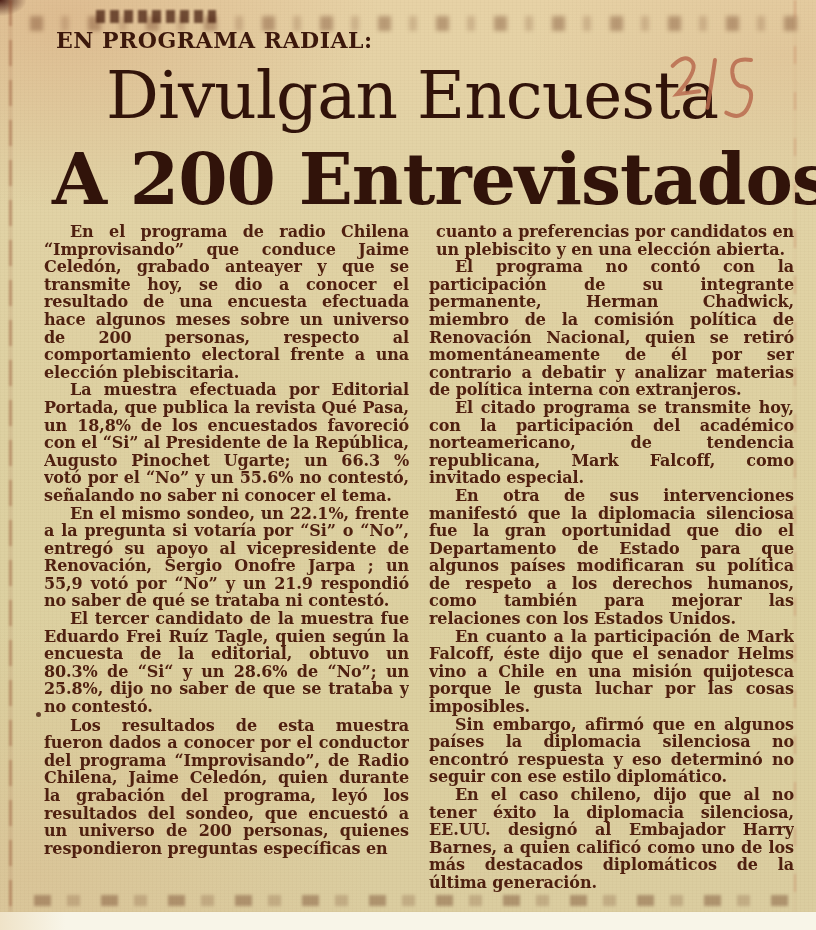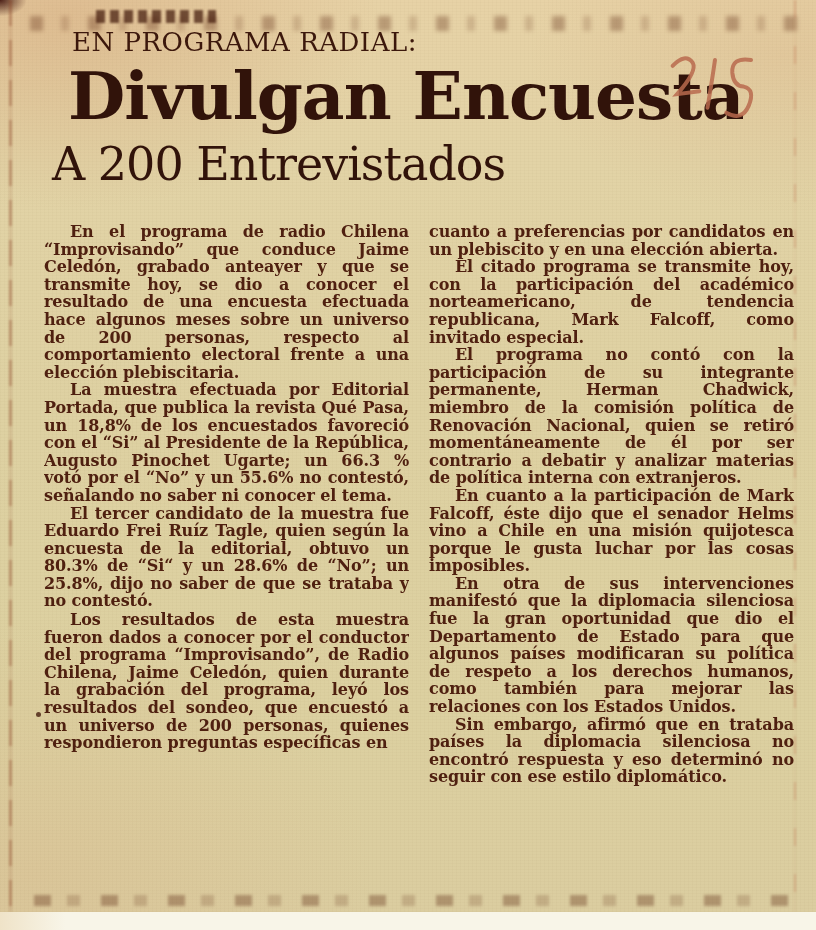--- a/index.html
+++ b/index.html
@@ -48,52 +48,52 @@
     position:absolute;left:0;top:0;width:48px;height:26px;
     background:radial-gradient(80% 90% at 0% 0%, rgba(60,15,10,.9), transparent 70%);
   }
   .torn-bottom{
     position:absolute;left:34px;top:895px;width:756px;height:11px;
     background:repeating-linear-gradient(90deg, rgba(95,45,22,.55) 0 17px, transparent 17px 33px, rgba(95,45,22,.3) 33px 46px, transparent 46px 67px);
     filter:blur(1.8px);opacity:.65;
   }
   
   .kicker{
-    position:absolute;left:72px;top:27px;width:700px;
-    font-size:26px;font-weight:400;letter-spacing:.5px;
+    position:absolute;left:56px;top:27px;width:700px;
+    font-size:22px;font-weight:700;letter-spacing:.5px;
     color:#3c180c;white-space:nowrap;
   }
   .headline-1{
-    position:absolute;left:68px;top:57px;width:720px;
-    font-size:66px;font-weight:700;letter-spacing:-1px;
-    color:#31130a;white-space:nowrap;
+    position:absolute;left:52px;top:57px;width:720px;
+    font-size:66px;font-weight:400;letter-spacing:-1px;
+    color:#31130a;white-space:nowrap;text-align:center;
   }
   .headline-2{
     position:absolute;left:52px;top:137px;width:760px;
-    font-size:46px;font-weight:400;letter-spacing:-1px;
+    font-size:71px;font-weight:700;letter-spacing:-1px;
     color:#31130a;white-space:nowrap;
   }
   .handwritten{
     position:absolute;left:663px;top:52px;width:100px;height:92px;
     transform:rotate(3deg);
   }
   
   .columns{
     position:absolute;left:44px;top:223px;width:752px;height:686px;
     display:flex;gap:20px;
   }
   .col{width:365px;overflow:hidden;}
   p.para{
     margin:0;
     font-size:16px;line-height:17.6px;font-weight:700;
     color:#4f2010;text-align:justify;text-indent:26px;
     letter-spacing:-0.1px;
     -webkit-hyphens:auto;hyphens:auto;
   }
-  p.para.no-indent{text-indent:0;}
+  p.para.no-indent{text-indent:0;margin-left:7px;}
   p.para.gap-before{margin-top:1px;}
   .margin-dot{
     position:absolute;left:36px;top:712px;width:5px;height:5px;border-radius:50%;
     background:rgba(70,30,15,.8);
   }
 </style>
 </head>
 <body>
 
 <div class="clip">
@@ -117,27 +117,29 @@
         <path d="M50 8 Q 48 30 45 56"></path>
         <path d="M86 6 Q 66 4 68 20 Q 70 33 80 33 Q 92 35 86 52 Q 80 68 64 60"></path>
       </g>
     </svg>
   </div>
 
   <div class="columns">
     <div class="col">
         <p class="para">En el programa de radio Chilena “Improvisando” que conduce Jaime Celedón, grabado anteayer y que se transmite hoy, se dio a conocer el resultado de una encuesta efectuada hace algunos meses sobre un universo de 200 personas, respecto al comportamiento electoral frente a una elección plebiscitaria.</p>
         <p class="para">La muestra efectuada por Editorial Portada, que publica la revista Qué Pasa, un 18,8% de los encuestados favoreció con el “Si” al Presidente de la República, Augusto Pinochet Ugarte; un 66.3 % votó por el “No” y un 55.6% no contestó, señalando no saber ni conocer el tema.</p>
+        <p class="para">En el mismo sondeo, un 22.1%, frente a la pregunta si votaría por “Si” o “No”, entregó su apoyo al vicepresidente de Renovación, Sergio Onofre Jarpa ; un 55,9 votó por “No” y un 21.9 respondió no saber de qué se trataba ni contestó.</p>
         <p class="para">El tercer candidato de la muestra fue Eduardo Frei Ruíz Tagle, quien según la encuesta de la editorial, obtuvo un 80.3% de “Si“ y un 28.6% de “No”; un 25.8%, dijo no saber de que se trataba y no contestó.</p>
         <p class="para gap-before">Los resultados de esta muestra fueron dados a conocer por el conductor del programa “Improvisando”, de Radio Chilena, Jaime Celedón, quien durante la grabación del programa, leyó los resultados del sondeo, que encuestó a un universo de 200 personas, quienes respondieron preguntas específicas en</p>
       </div>
     <div class="col">
         <p class="para no-indent">cuanto a preferencias por candidatos en un plebiscito y en una elección abierta.</p>
+        <p class="para">El programa no contó con la participación de su integrante permanente, Herman Chadwick, miembro de la comisión política de Renovación Nacional, quien se retiró momentáneamente de él por ser contrario a debatir y analizar materias de política interna con extranjeros.</p>
         <p class="para">El citado programa se transmite hoy, con la participación del académico norteamericano, de tendencia republicana, Mark Falcoff, como invitado especial.</p>
-        <p class="para">El programa no contó con la participación de su integrante permanente, Herman Chadwick, miembro de la comisión política de Renovación Nacional, quien se retiró momentáneamente de él por ser contrario a debatir y analizar materias de política interna con extranjeros.</p>
+        <p class="para">En otra de sus intervenciones manifestó que la diplomacia silenciosa fue la gran oportunidad que dio el Departamento de Estado para que algunos países modificaran su política de respeto a los derechos humanos, como también para mejorar las relaciones con los Estados Unidos.</p>
         <p class="para">En cuanto a la participación de Mark Falcoff, éste dijo que el senador Helms vino a Chile en una misión quijotesca porque le gusta luchar por las cosas imposibles.</p>
-        <p class="para">En otra de sus intervenciones manifestó que la diplomacia silenciosa fue la gran oportunidad que dio el Departamento de Estado para que algunos países modificaran su política de respeto a los derechos humanos, como también para mejorar las relaciones con los Estados Unidos.</p>
-        <p class="para">Sin embargo, afirmó que en trataba países la diplomacia silenciosa no encontró respuesta y eso determinó no seguir con ese estilo diplomático.</p>
+        <p class="para">Sin embargo, afirmó que en algunos países la diplomacia silenciosa no encontró respuesta y eso determinó no seguir con ese estilo diplomático.</p>
+        <p class="para">En el caso chileno, dijo que al no tener éxito la diplomacia silenciosa, EE.UU. designó al Embajador Harry Barnes, a quien calificó como uno de los más destacados diplomáticos de la última generación.</p>
       </div>
   </div>
 </div>
 
 <div class="backing-strip"></div>
 
 </body></html>

